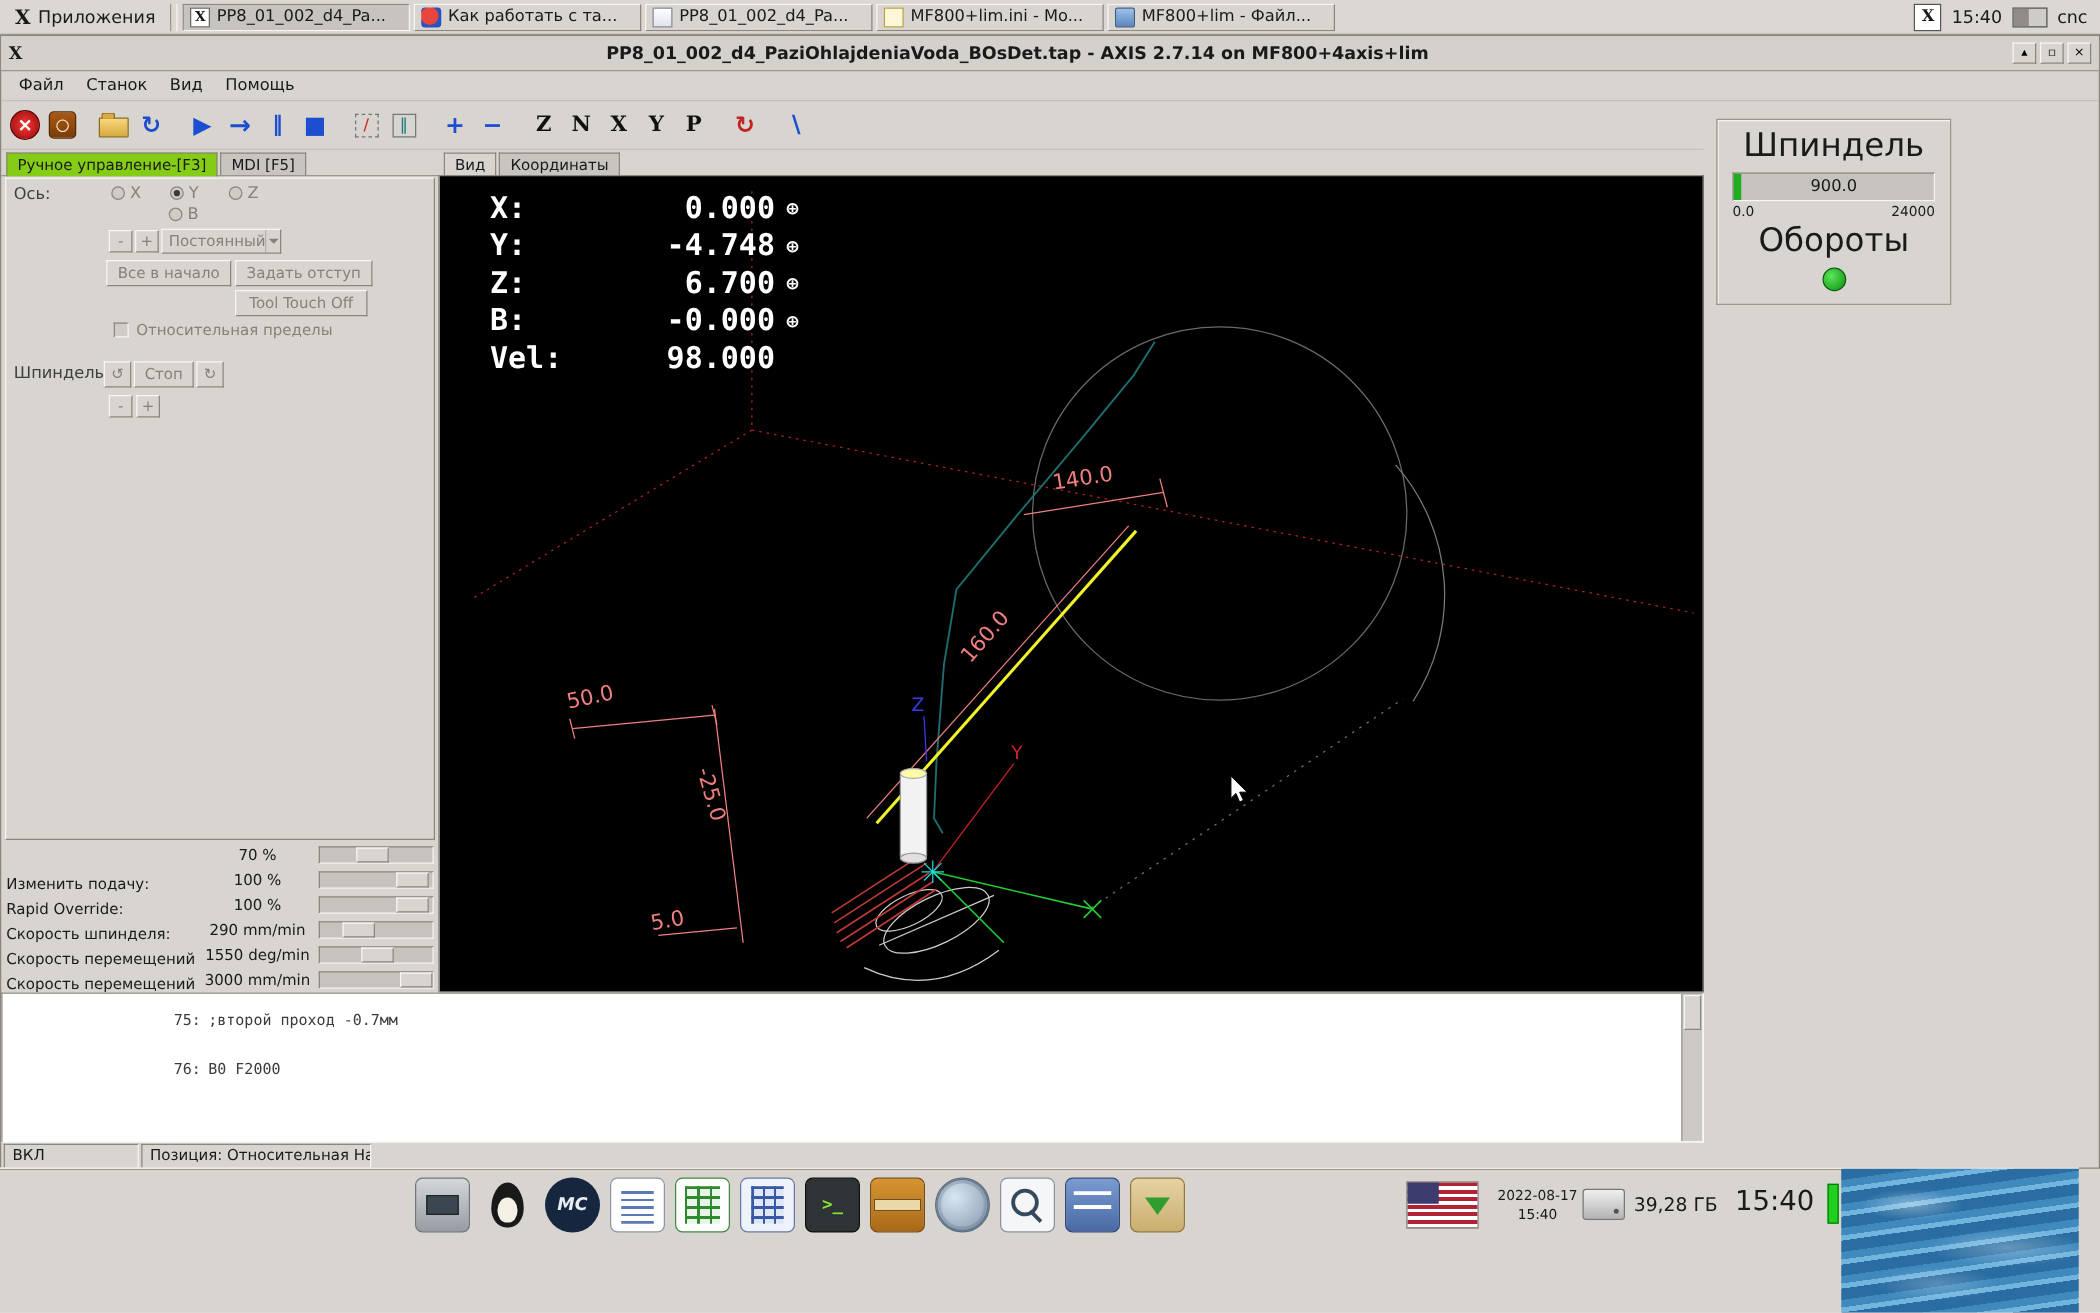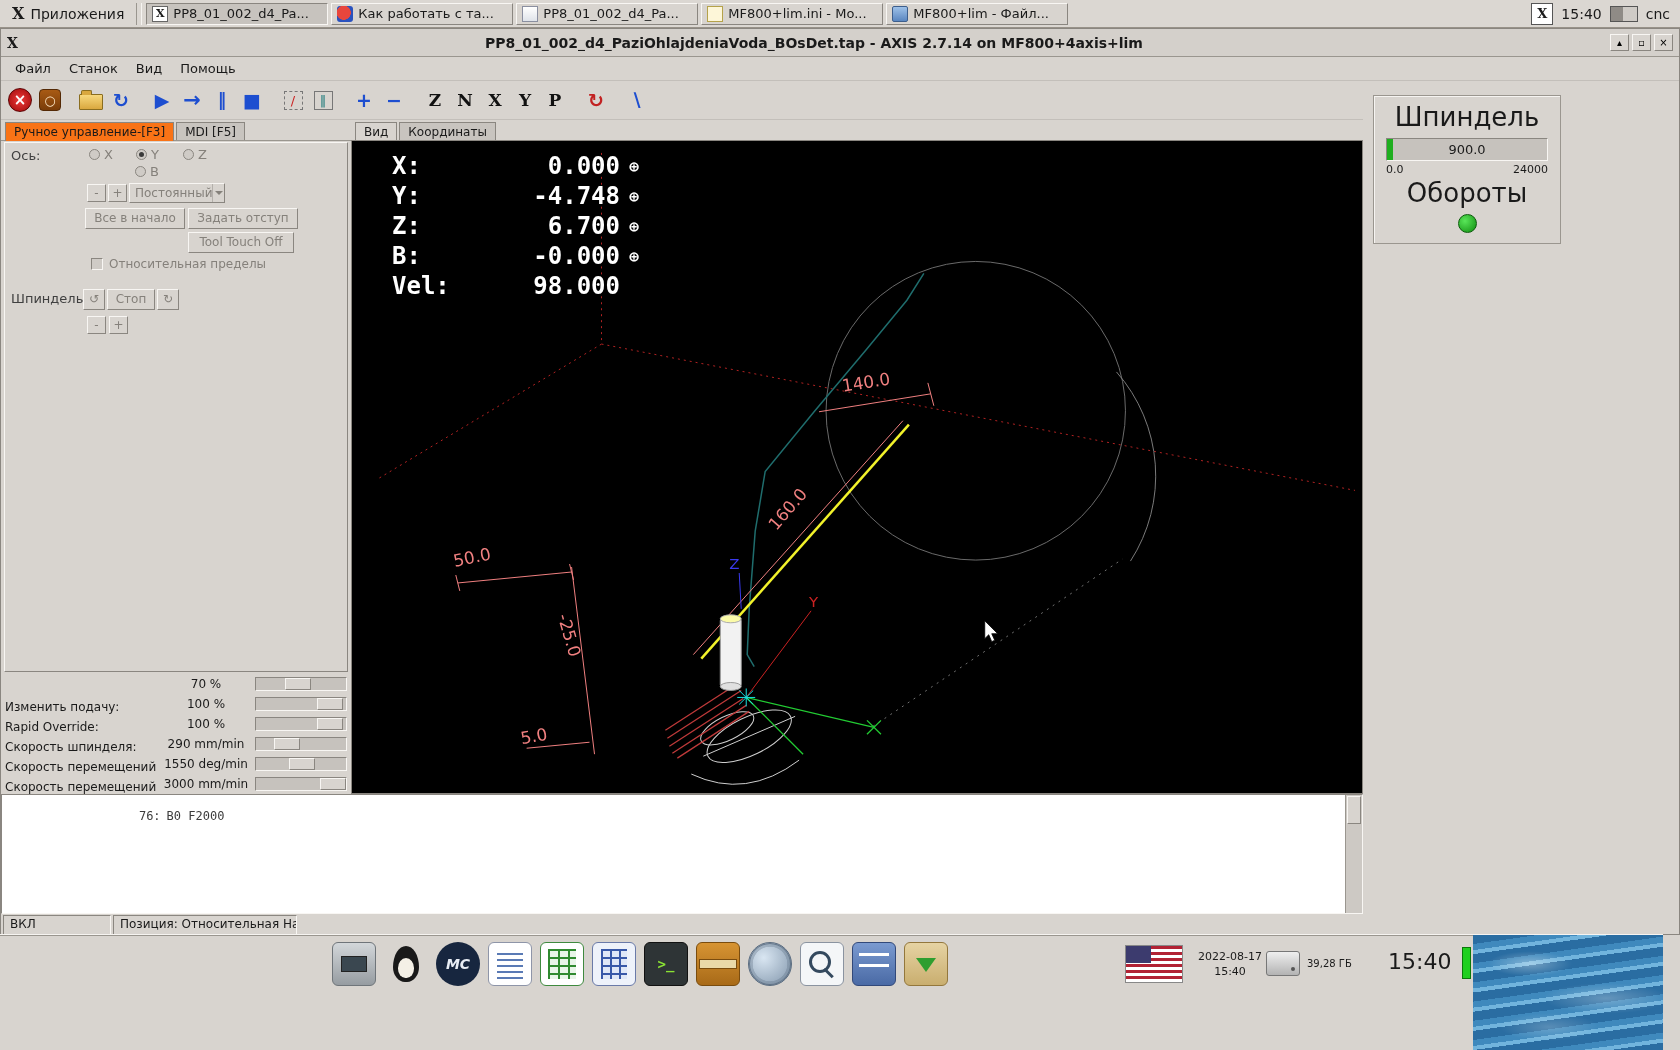--- a/index.html
+++ b/index.html
@@ -70,21 +70,21 @@
   .tb-btn[data-kind="view-x"] .glyph,
   .tb-btn[data-kind="view-y"] .glyph,
   .tb-btn[data-kind="view-perspective"] .glyph{color:#111;font-family:"DejaVu Serif",serif;font-weight:bold;font-size:17px;}
   .tb-btn[data-kind="rotate-view"] .glyph{color:#c22222;font-weight:bold;font-size:19px;}
 
   
   .work-row{flex:1;display:flex;min-height:0;}
   .left-panel{width:350px;display:flex;flex-direction:column;box-sizing:border-box;}
   .panel-tabs{height:20px;display:flex;align-items:flex-end;padding-left:4px;border-bottom:1px solid #9a968f;}
   .ptab{padding:2px 8px 1px;font-size:12px;border:1px solid #8a8680;border-bottom:none;background:#c8c4bf;margin-right:2px;white-space:nowrap;}
-  .ptab.active{background:#f97316;position:relative;top:1px;padding-bottom:2px;}
+  .ptab.active{background:#84cc16;position:relative;top:1px;padding-bottom:2px;}
   .controls-frame{height:531px;margin:1px 3px 0;position:relative;border:1px solid;border-color:#f8f6f3 #8a8680 #8a8680 #f8f6f3;box-sizing:border-box;}
   .lbl{position:absolute;font-size:13px;color:#404040;}
   .radio-item{position:absolute;display:flex;align-items:center;gap:4px;font-size:13px;color:#85817b;}
   .rb{width:11px;height:11px;border-radius:50%;border:1px solid #8a8680;background:#cfcbc6;position:relative;box-sizing:border-box;}
   .rb.on::after{content:"";position:absolute;left:2px;top:2px;width:5px;height:5px;border-radius:50%;background:#3a3a3a;}
   .sbtn{position:absolute;width:19px;height:18px;padding:0;font-size:12px;color:#85817b;border:1px solid;border-color:#f8f6f3 #8a8680 #8a8680 #f8f6f3;background:#d8d4cf;}
   .btn{position:absolute;height:21px;padding:0 6px;font-size:12px;color:#85817b;border:1px solid;border-color:#f8f6f3 #8a8680 #8a8680 #f8f6f3;background:#d8d4cf;white-space:nowrap;}
   .combo{position:absolute;left:124px;top:40px;width:96px;height:20px;border:1px solid;border-color:#f8f6f3 #8a8680 #8a8680 #f8f6f3;background:#d8d4cf;display:flex;align-items:center;font-size:12px;color:#85817b;padding-left:5px;box-sizing:border-box;}
   .combo .arrow{margin-left:auto;width:14px;height:100%;display:flex;align-items:center;justify-content:center;border-left:1px solid #b4b0ab;}
   .combo .arrow::after{content:"";border:4px solid transparent;border-top-color:#85817b;margin-top:4px;}
@@ -166,21 +166,21 @@
   [data-kind="file-manager"]{background:linear-gradient(#7a9ad0,#4a6aa5);border:1px solid #32497a;}
   [data-kind="file-manager"]::after{content:"";width:30px;height:22px;background:repeating-linear-gradient(#fff 0 3px,transparent 3px 11px);}
   [data-kind="software-installer"]{background:linear-gradient(#e6d3a3,#c9ae6f);border:1px solid #93773c;}
   [data-kind="software-installer"]::after{content:"";border:10px solid transparent;border-top:14px solid #2f9e2f;margin-top:12px;}
   .flag{position:absolute;left:1125px;top:10px;width:58px;height:38px;background:repeating-linear-gradient(#b22234 0 3px,#fff 3px 6px);border:1px solid #888;box-sizing:border-box;}
   .flag::after{content:"";position:absolute;left:0;top:0;width:25px;height:17px;background:#3c3b6e;}
   .datetime{position:absolute;left:1194px;top:14px;width:72px;text-align:center;font-size:11px;line-height:15px;}
   .disk{position:absolute;left:1266px;top:16px;display:flex;align-items:center;gap:7px;}
   .disk-ico{width:32px;height:23px;background:linear-gradient(#efefef,#b3b3b3);border:1px solid #777;border-radius:3px;position:relative;}
   .disk-ico::after{content:"";position:absolute;right:4px;bottom:4px;width:4px;height:4px;border-radius:50%;background:#555;}
-  .disk-label{font-size:10px;}
+  .disk-label{font-size:15px;}
   .clock-big{position:absolute;left:1388px;top:14px;font-size:22px;}
   .panel-led{position:absolute;left:1462px;top:12px;width:7px;height:30px;background:#1fd01f;border:1px solid #0a7a0a;}
   .water{position:absolute;right:0;top:0;bottom:0;width:190px;background:
     radial-gradient(60px 18px at 30% 25%, rgba(255,255,255,.35), transparent 70%),
     radial-gradient(90px 22px at 70% 55%, rgba(255,255,255,.28), transparent 70%),
     radial-gradient(70px 20px at 40% 80%, rgba(255,255,255,.22), transparent 70%),
     repeating-linear-gradient(172deg,#2a6da2 0 9px,#3f89bd 9px 15px,#71b4dd 15px 19px);}
 </style>
 </head>
 <body>
@@ -539,20 +539,23 @@
                   </div>
                 </div>
             </div>
           </div>
         </div>
 
         <div class="gcode-area">
           <div class="gcode-lines">
 
 
+              <div class="gl">
+                <span class="glc"><span class="ln">75:</span><span class="ct">;второй проход -0.7мм</span></span>
+              </div>
 
               <div class="gl">
                 <span class="glc"><span class="ln">76:</span><span class="ct">B0 F2000</span></span>
               </div>
 
             </div>
           <div class="vscroll">
             <div class="thumb"></div>
           </div>
         </div>

